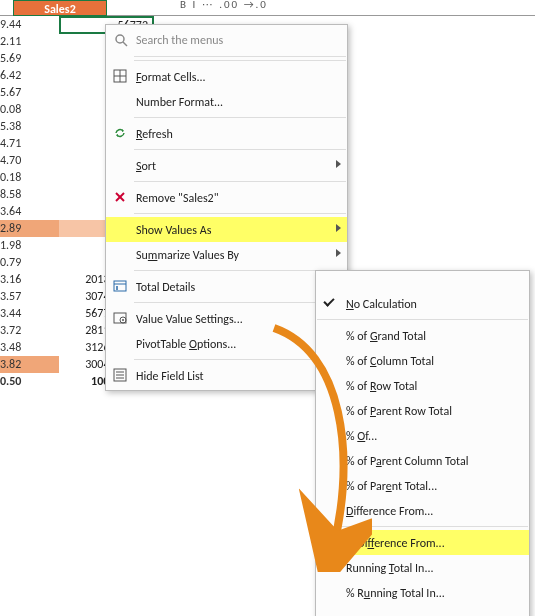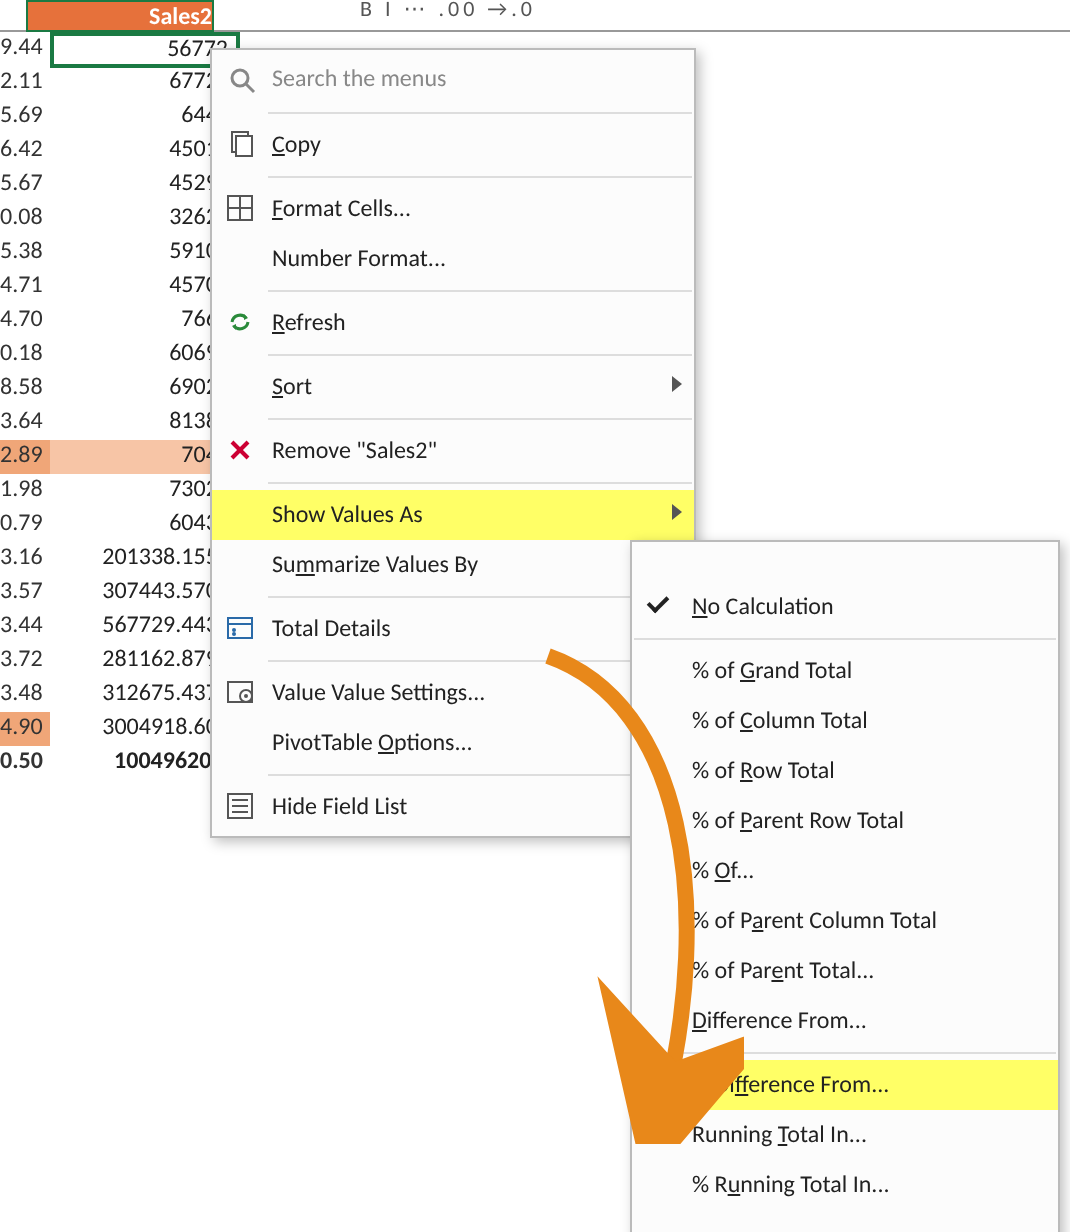--- a/index.html
+++ b/index.html
@@ -1,21 +1,21 @@
 <!DOCTYPE html>
 <html><head>
 <meta charset="utf-8">
 <style>
 *{box-sizing:border-box;margin:0;padding:0;font-family:"Segoe UI","Calibri",sans-serif;font-size:12px;user-select:none}
 body{width:535px;height:616px;background:#fff;position:relative;overflow:hidden}
 .headerbar{position:absolute;top:0;left:0;width:535px;height:16px;background:#fff;border-bottom:1px solid #999}
-.colhdr{position:absolute;top:0;left:13px;width:94px;height:16px;background:#e6713b;color:#fff;font-weight:bold;text-align:right;line-height:16px;border:1px solid #1a7a43}
+.colhdr{position:absolute;top:0;left:13px;width:94px;height:16px;background:#e6713b;color:#fff;font-weight:bold;text-align:center;line-height:16px;border:1px solid #1a7a43}
 .grid{position:absolute;top:16px;left:0}
 .row{display:flex;height:17px}
-.cellA{width:25px;padding-right:4px;line-height:17px;color:#222}
+.cellA{width:59px;padding-right:4px;line-height:17px;color:#222}
 .cellB{width:95px;text-align:right;padding-right:4px;line-height:17px;color:#222;border-right:1px solid #ccc}
 .sel{border:2px solid #1a7a43;height:18px;line-height:15px}
 .hl-orange{background:#f7c5a6}
 .hl-orange-dark{background:#f0a678}
 .bold{font-weight:bold}
 .edge{color:#333}
 .context-menu{position:absolute;top:24px;left:105px;width:243px;background:#fcfcfc;border:1px solid #bbb;box-shadow:2px 2px 6px rgba(0,0,0,.25);padding:2px 0}
 .submenu{position:absolute;top:270px;left:315px;width:215px;background:#fcfcfc;border:1px solid #bbb;box-shadow:2px 2px 6px rgba(0,0,0,.25);padding:20px 0}
 .mitem{display:flex;align-items:center;height:25px;padding-left:30px;padding-right:20px;position:relative;color:#222;cursor:default}
 .mitem.hly{background:#ffff66}
@@ -115,50 +115,41 @@
     </div>
     <div class="row">
       <div class="cellA edge">3.72</div>
       <div class="cellB">281162.8799</div>
     </div>
     <div class="row">
       <div class="cellA edge">3.48</div>
       <div class="cellB">312675.4377</div>
     </div>
     <div class="row">
-      <div class="cellA edge hl-orange-dark">4.90</div>
+      <div class="cellA edge hl-orange-dark">3.82</div>
       <div class="cellB">3004918.609</div>
     </div>
     <div class="row">
       <div class="cellA edge bold">0.50</div>
       <div class="cellB bold">10049620.5</div>
     </div>
   </div>
 
 <div class="context-menu">
   <div class="searchbox">
     <span class="sicon">
       <svg width="14" height="14">
           <circle cx="6" cy="6" r="4" fill="none" stroke="#888" stroke-width="1.5"></circle>
           <line x1="9" y1="9" x2="13" y2="13" stroke="#888" stroke-width="1.5"></line>
         </svg>
     </span>
     <span>Search the menus</span>
   </div>
   <div class="sep"></div>
   <div id="menu-items">
-      <div class="mitem">
-        <span class="icon-slot">
-          <svg width="14" height="14">
-            <rect x="3" y="1" width="8" height="10" fill="none" stroke="#555"></rect>
-            <rect x="5" y="3" width="8" height="10" fill="#fff" stroke="#555"></rect>
-          </svg>
-        </span>
-        <span><span class="und">C</span>opy</span>
-      </div>
       <div class="sep"></div>
       <div class="mitem">
         <span class="icon-slot">
           <svg width="14" height="14">
             <rect x="1" y="1" width="12" height="12" fill="none" stroke="#555"></rect>
             <line x1="1" y1="7" x2="13" y2="7" stroke="#555"></line>
             <line x1="7" y1="1" x2="7" y2="13" stroke="#555"></line>
           </svg>
         </span>
         <span><span class="und">F</span>ormat Cells...</span>

